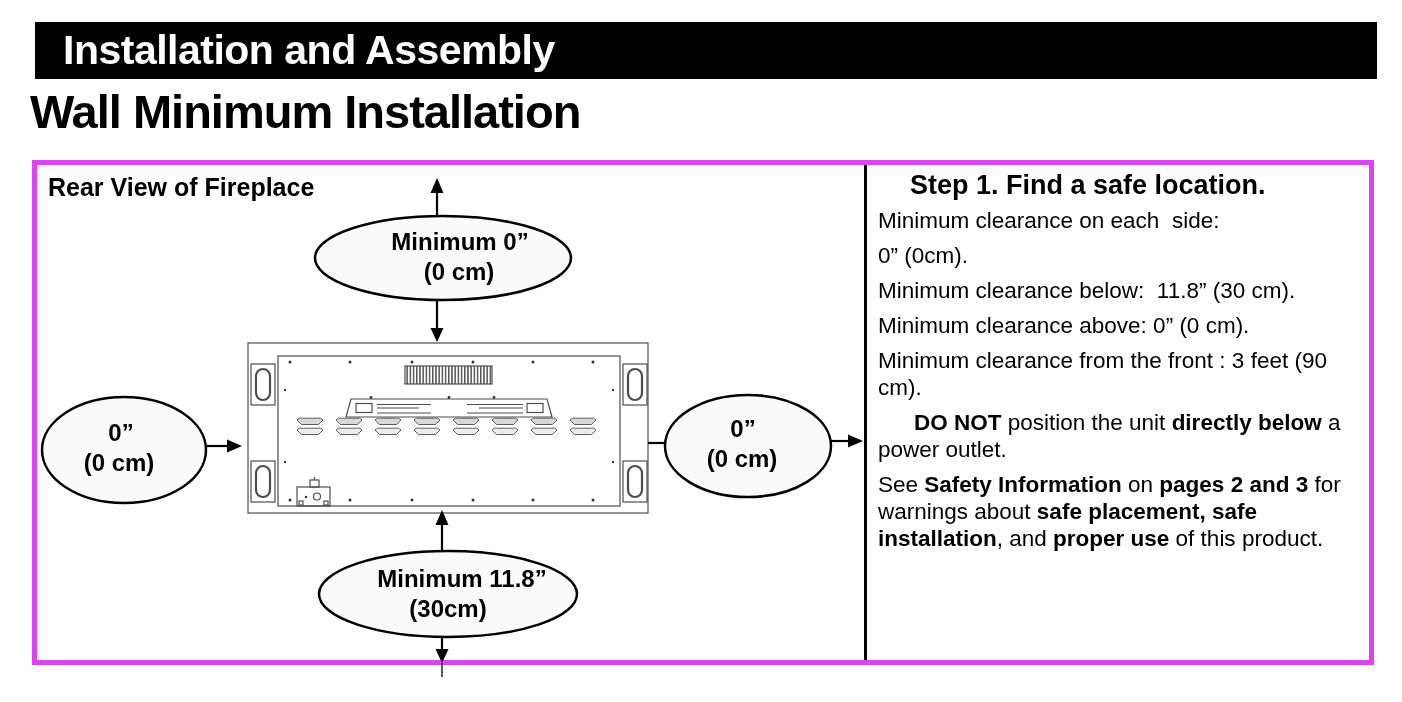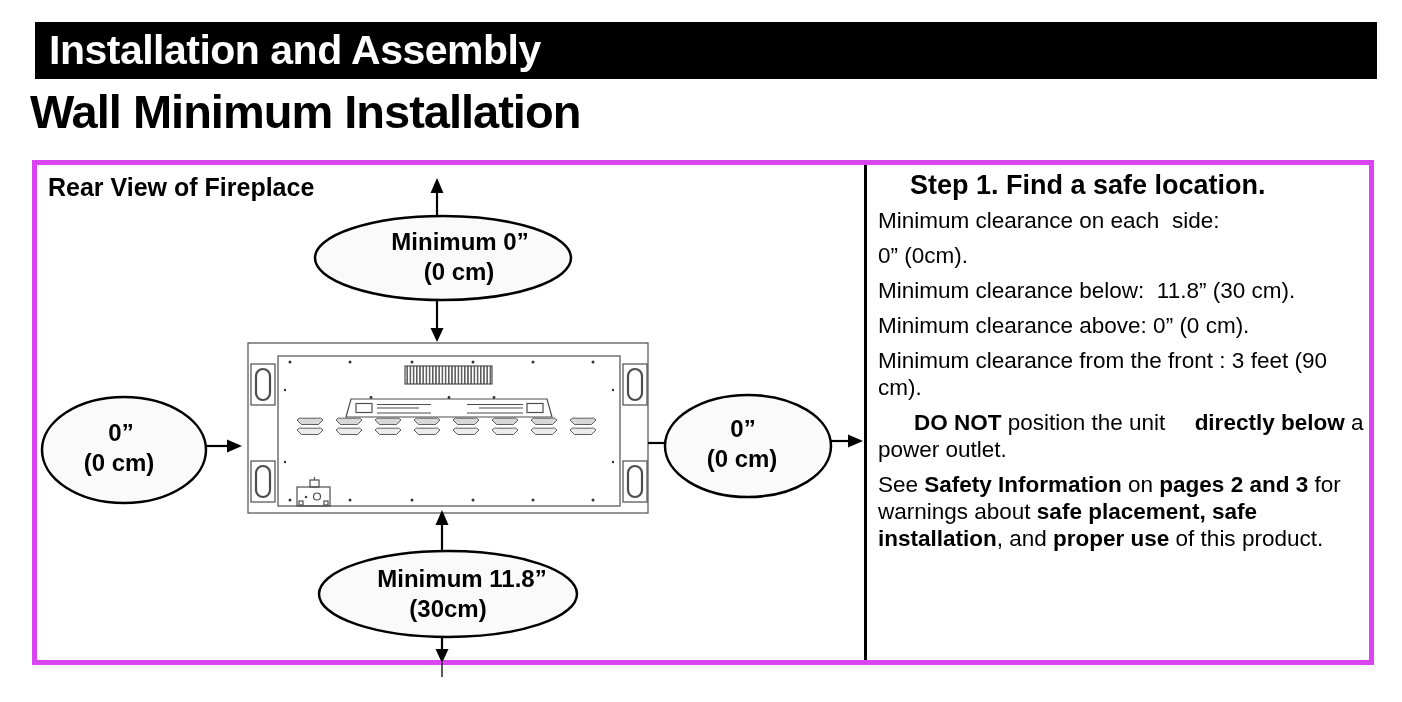--- a/index.html
+++ b/index.html
@@ -5,21 +5,21 @@
   html,body { margin:0; padding:0; }
   body {
     width:1402px; height:702px; background:#ffffff; position:relative;
     font-family:"Liberation Sans", sans-serif; color:#000; overflow:hidden;
   }
   .header-bar {
     position:absolute; left:35px; top:22px; width:1342px; height:57px;
     background:#000; color:#fff; display:flex; align-items:center;
   }
   .header-bar .hdr-text {
-    font-weight:bold; font-size:41px; padding-left:14px; letter-spacing:-0.5px;
+    font-weight:bold; font-size:41px; padding-left:28px; letter-spacing:-0.5px;
     white-space:nowrap;
   }
   .page-title {
     position:absolute; left:30px; top:84px; margin:0;
     font-size:47px; font-weight:bold; letter-spacing:-1px; white-space:nowrap;
   }
   .main-box {
     position:absolute; left:32px; top:160px; width:1332px; height:495px;
     border:5px solid #d946ef; background:#fff;
   }
@@ -54,21 +54,21 @@
   <div class="divider"></div>
   <div class="diagram-title">Rear View of Fireplace</div>
 
   <div class="instructions">
     <p class="heading">Step 1. Find a safe location.</p>
     <p><span>Minimum clearance on each  side:</span></p>
     <p><span>0” (0cm).</span></p>
     <p><span>Minimum clearance below:  11.8” (30 cm).</span></p>
     <p><span>Minimum clearance above: 0” (0 cm).</span></p>
     <p><span>Minimum clearance from the front : 3 feet (90 cm).</span></p>
-    <p><span style="font-weight: bold; margin-left: 36px;">DO NOT</span><span> position the unit </span><span style="font-weight: bold; margin-left: 23px;">directly below</span><span> a power outlet.</span></p>
+    <p><span style="font-weight: bold; margin-left: 36px;">DO NOT</span><span> position the unit </span><span style="font-weight: bold;">directly below</span><span> a power outlet.</span></p>
     <p><span>See </span><span style="font-weight: bold;">Safety Information</span><span> on </span><span style="font-weight: bold; margin-top: 48px;">pages 2 and 3</span><span> for warnings about </span><span style="font-weight: bold;">safe placement, safe installation</span><span>, and </span><span style="font-weight: bold;">proper use</span><span> of this product.</span></p>
   </div>
 </div>
 
 <svg class="diagram" width="1402" height="702" viewBox="0 0 1402 702">
   <defs>
     <pattern id="vent" width="3.2" height="18" patternUnits="userSpaceOnUse">
       <rect x="0" y="0" width="1.5" height="18" fill="#555"></rect>
     </pattern>
     <path id="louver" d="M0 3 Q2.5 0 5.5 1.2 H20.5 Q23.5 0 26 3 L21.5 7.5 H4.5 Z"></path>

